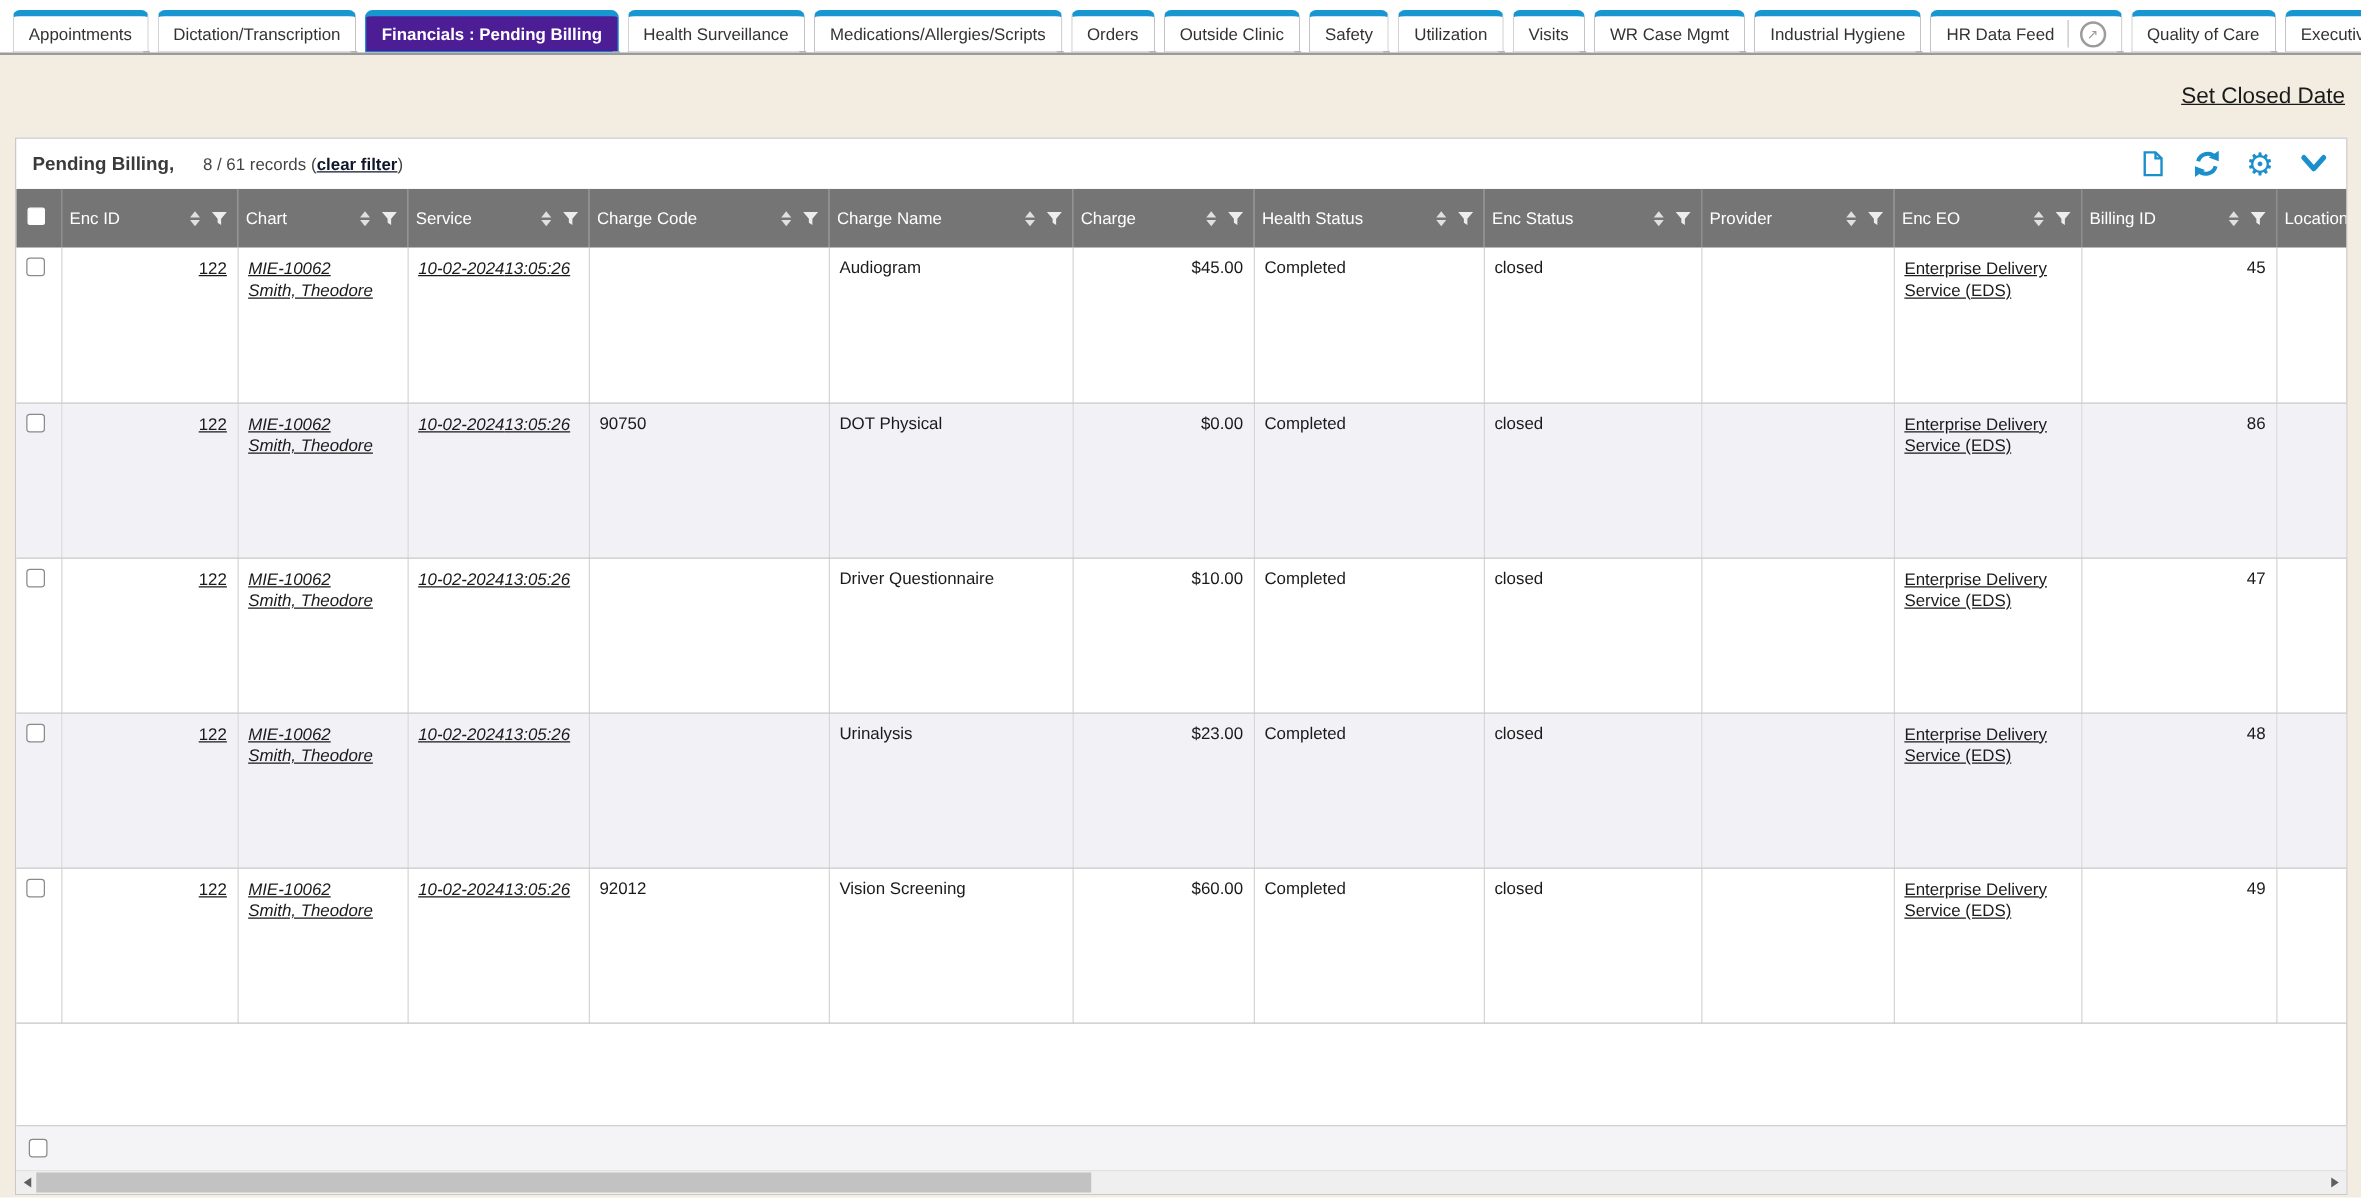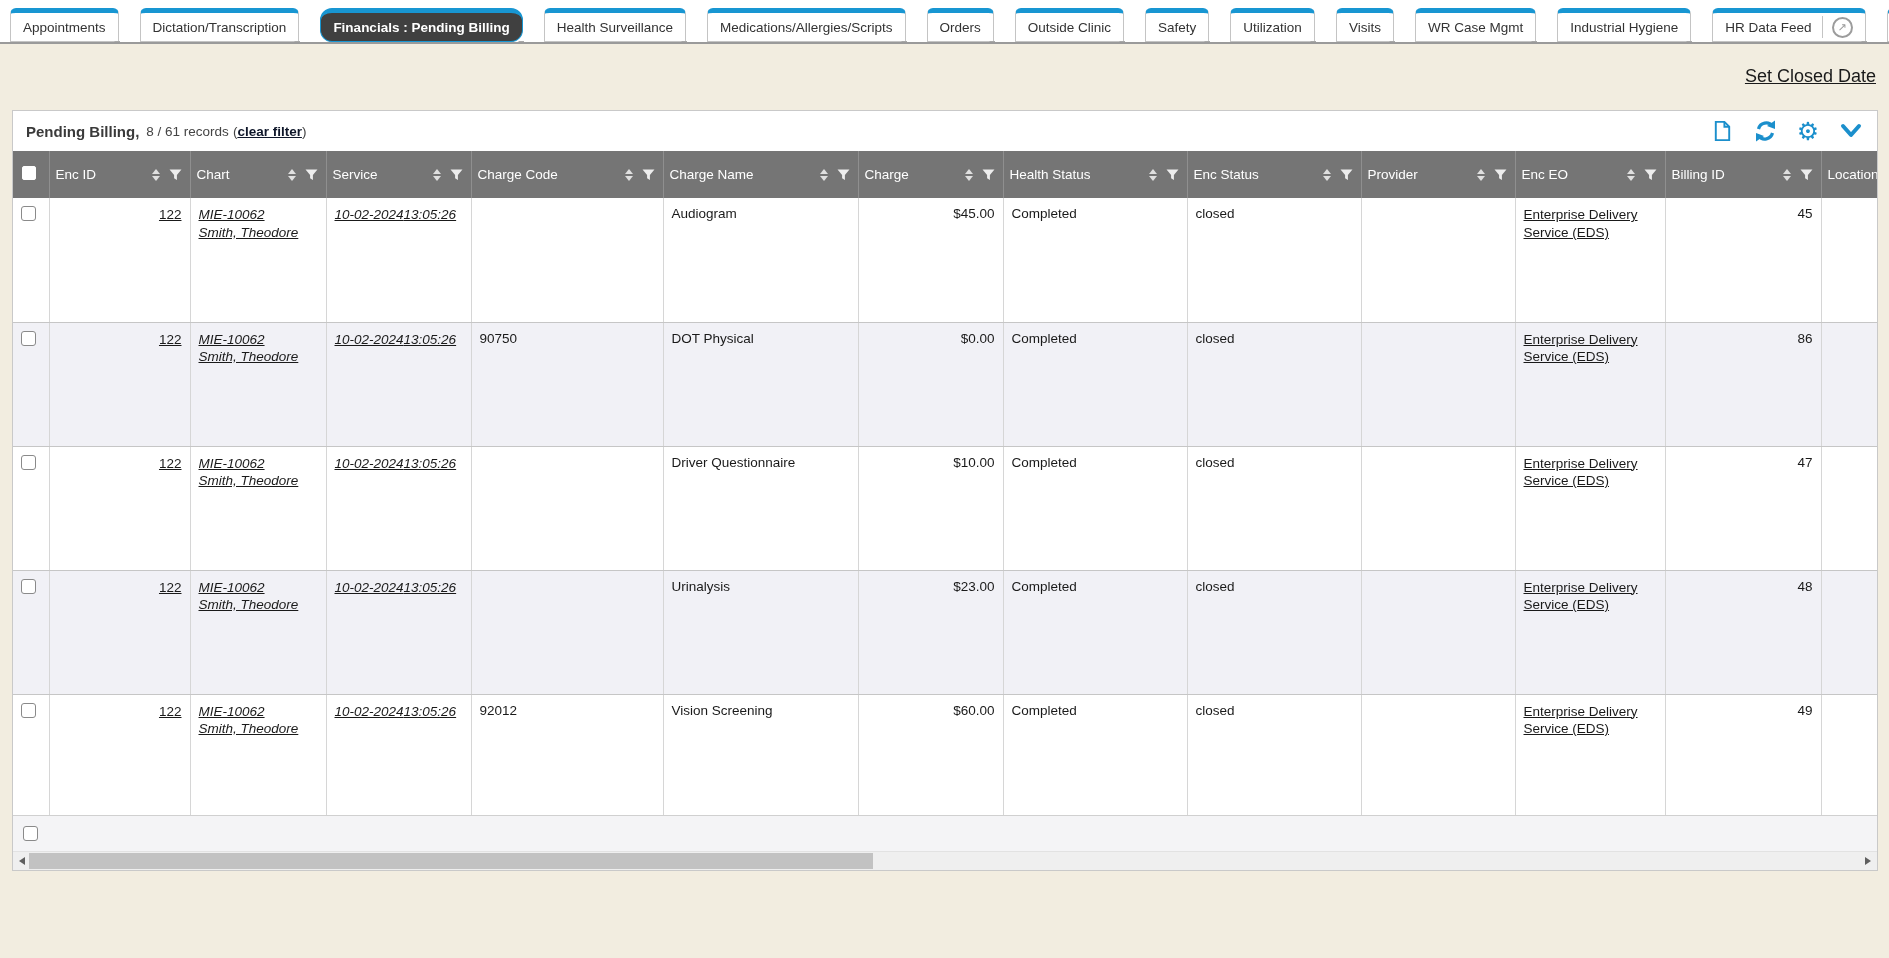--- a/index.html
+++ b/index.html
@@ -3,44 +3,44 @@
 <meta charset="utf-8">
 <style>
   * { margin:0; padding:0; box-sizing:border-box; }
   html,body { width:1889px; height:958px; overflow:hidden; }
   body { font-family:"Liberation Sans", sans-serif; background:#F2EDE0; position:relative; color:#222; }
 
   
   .tabbar { position:absolute; top:0; left:0; width:1889px; height:44px; background:#fff;
             border-bottom:2px solid #9a9a9a; display:flex; align-items:flex-end;
             padding-left:10px; overflow:hidden; white-space:nowrap; }
-  .tab { flex:0 0 auto; height:34px; margin-right:21px; background:#fff;
+  .tab { flex:0 0 auto; height:34px; margin-right:7px; background:#fff;
          border:1px solid #c4c4c4; border-top:5px solid #1896D2; border-radius:6px 6px 0 0;
          display:flex; align-items:center; padding:0 12px; font-size:13.5px; color:#333;
          position:relative; cursor:pointer; }
   .tab::after { content:""; position:absolute; right:-2px; bottom:-6px; width:0; height:0;
                 border-left:6px solid transparent; border-top:6px solid #a8a8a8; }
-  .tab.active { background:#404040; border-color:#1896D2; color:#fff; font-weight:bold;border-radius:12px; }
+  .tab.active { background:#4c1d95; border-color:#1896D2; color:#fff; font-weight:bold; }
   .tab-ext { margin-left:10px; padding-left:9px; border-left:1px solid #c4c4c4;
              display:flex; align-items:center; height:22px; }
   .ext-circle { width:21px; height:21px; border:2px solid #9c9c9c; border-radius:50%;
                 display:flex; align-items:center; justify-content:center;
                 font-family:"DejaVu Sans", sans-serif; font-size:11px; color:#9c9c9c; }
 
   
   .topstrip { position:absolute; top:46px; left:0; width:1889px; height:64px; }
   .set-closed { position:absolute; top:20px; right:13px; font-size:18px; color:#1a1a1a;
                 text-decoration:underline; cursor:pointer; }
 
   
-  .panel { position:absolute; left:12px; top:110px; width:1866px; height:761px;
+  .panel { position:absolute; left:12px; top:110px; width:1866px; height:846px;
            background:#fff; border:1px solid #c9c9c9; display:flex; flex-direction:column; }
   .panel-header { height:40px; flex:0 0 40px; display:flex; align-items:center; padding:0 13px; }
   .panel-title { font-size:15px; font-weight:bold; color:#3a3a3a; }
-  .panel-records { font-size:13.5px; color:#444; margin-left:7px; }
+  .panel-records { font-size:13.5px; color:#444; margin-left:23px; }
   .clear-filter-wrap { font-size:13.5px; color:#444; margin-left:4px; }
   .clear-filter { text-decoration:underline; cursor:pointer; color:#0f172a;font-weight:bold; }
   .panel-tools { margin-left:auto; display:flex; align-items:center; gap:17px; }
   .tool-btn { width:26px; height:26px; display:flex; align-items:center; justify-content:center; cursor:pointer; }
   .gear-glyph { font-family:"DejaVu Sans", sans-serif; font-size:25px; color:#1B8FCC; line-height:1; }
 
   
   .table-viewport { flex:1 1 auto; overflow:hidden; position:relative; }
   table { table-layout:fixed; border-collapse:collapse; width:1928px; }
   thead th { background:#757575; color:#fff; height:36px; font-weight:normal; font-size:13.5px;

